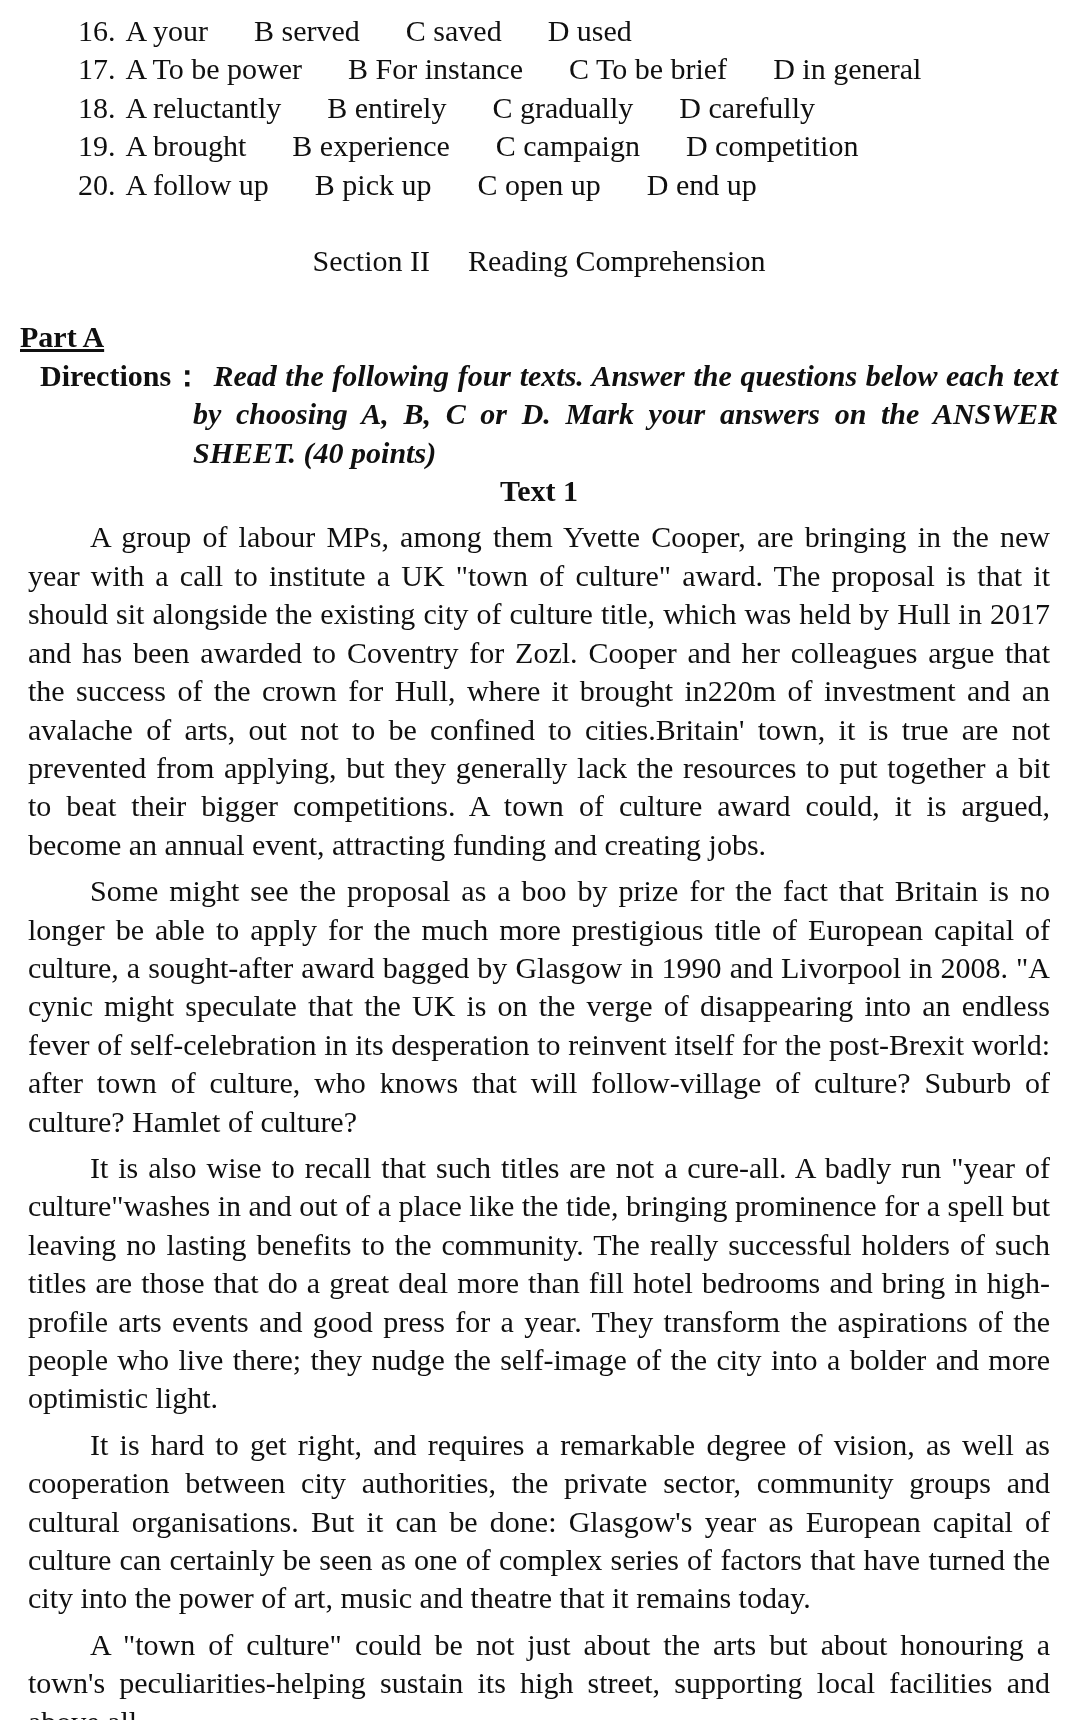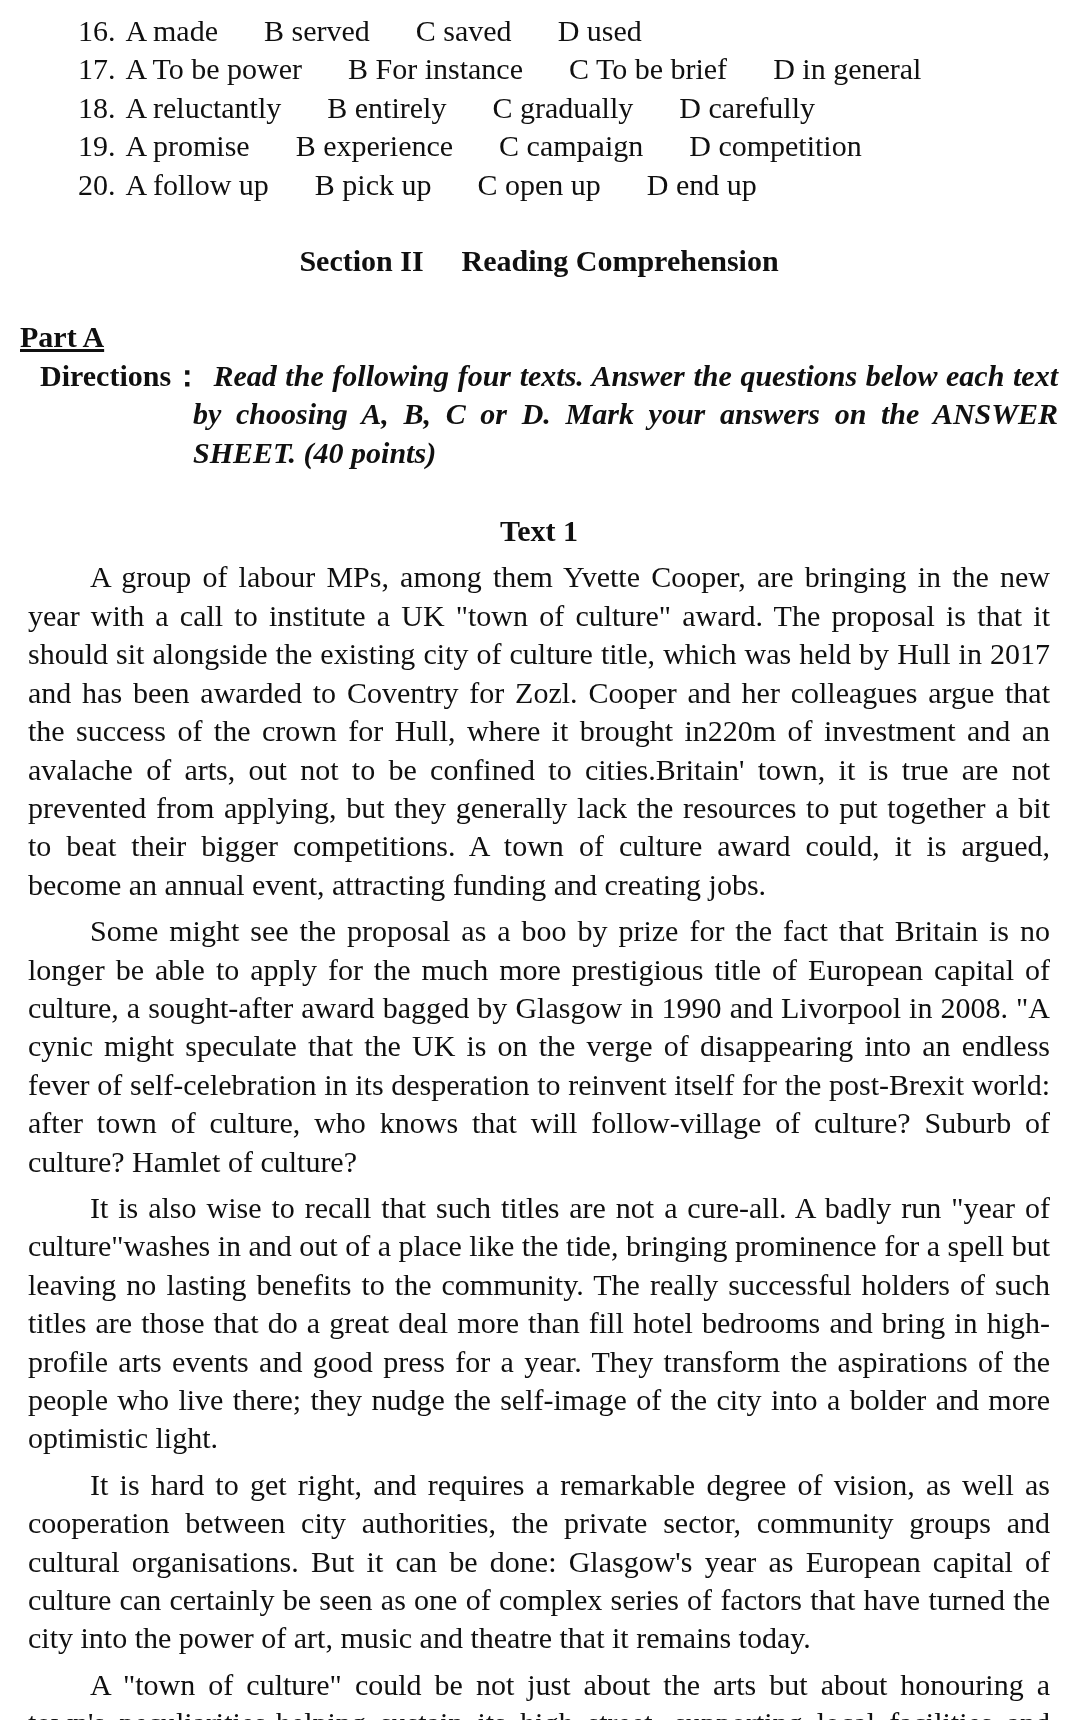--- a/index.html
+++ b/index.html
@@ -34,21 +34,21 @@
     margin-right: 46px;
   }
   .q-opt:last-child {
     margin-right: 0;
     text-align: right;
   }
   .section-heading {
     display: flex;
     justify-content: center;
     gap: 38px;
-    font-weight: bold;
+    font-weight: normal;
     margin-top: 38px;
     margin-bottom: 38px;
   }
   .part-label {
     font-weight: bold;
     text-decoration: underline;
   }
   .directions {
     padding-left: 173px;
     text-indent: -153px;
@@ -59,58 +59,57 @@
     font-style: normal;
     margin-right: 10px;
   }
   .dir-text {
     font-style: italic;
     font-weight: bold;
   }
   .text-heading {
     text-align: center;
     font-weight: bold;
-    margin-top: 40px;
   }
   .passage p.para {
     margin: 8px;
     text-align: justify;
     text-indent: 62px;
   }
 </style>
 </head>
 <body>
 
 <div class="page" style="background: rgb(255, 255, 255); color: rgb(16, 16, 16);">
 
   <div class="questions" id="questions">
       <div class="q-row">
         <span class="q-num">16.</span>
-        <span class="q-opt">A made</span>
+        <span class="q-opt">A your</span>
         <span class="q-opt">B served</span>
         <span class="q-opt">C saved</span>
         <span class="q-opt">D used</span>
       </div>
       <div class="q-row">
         <span class="q-num">17.</span>
         <span class="q-opt">A To be power</span>
         <span class="q-opt">B For instance</span>
         <span class="q-opt">C To be brief</span>
         <span class="q-opt">D in general</span>
       </div>
       <div class="q-row">
         <span class="q-num">18.</span>
         <span class="q-opt">A reluctantly</span>
         <span class="q-opt">B entirely</span>
         <span class="q-opt">C gradually</span>
         <span class="q-opt">D carefully</span>
       </div>
       <div class="q-row">
         <span class="q-num">19.</span>
-        <span class="q-opt">A promise</span>
+        <span class="q-opt">A brought</span>
         <span class="q-opt">B experience</span>
         <span class="q-opt">C campaign</span>
         <span class="q-opt">D competition</span>
       </div>
       <div class="q-row">
         <span class="q-num">20.</span>
         <span class="q-opt">A follow up</span>
         <span class="q-opt">B pick up</span>
         <span class="q-opt">C open up</span>
         <span class="q-opt">D end up</span>

